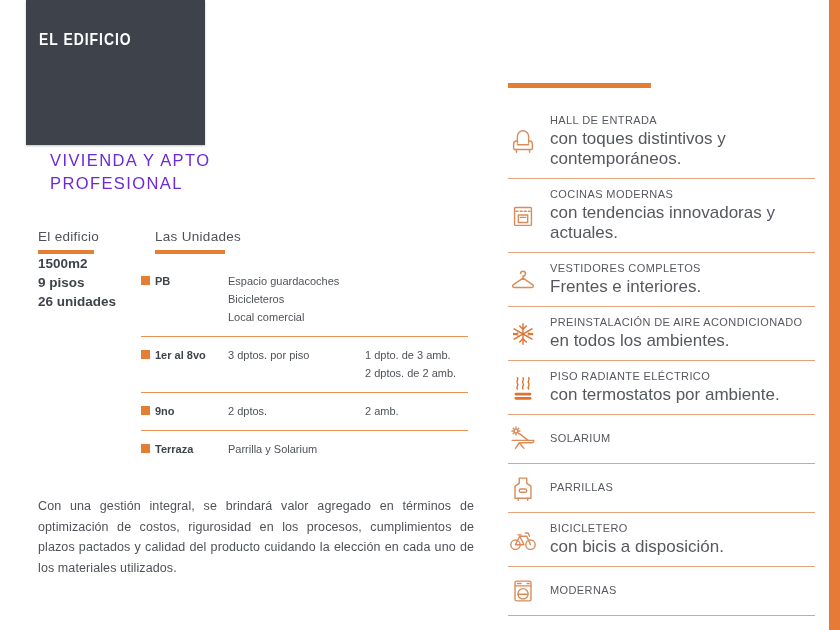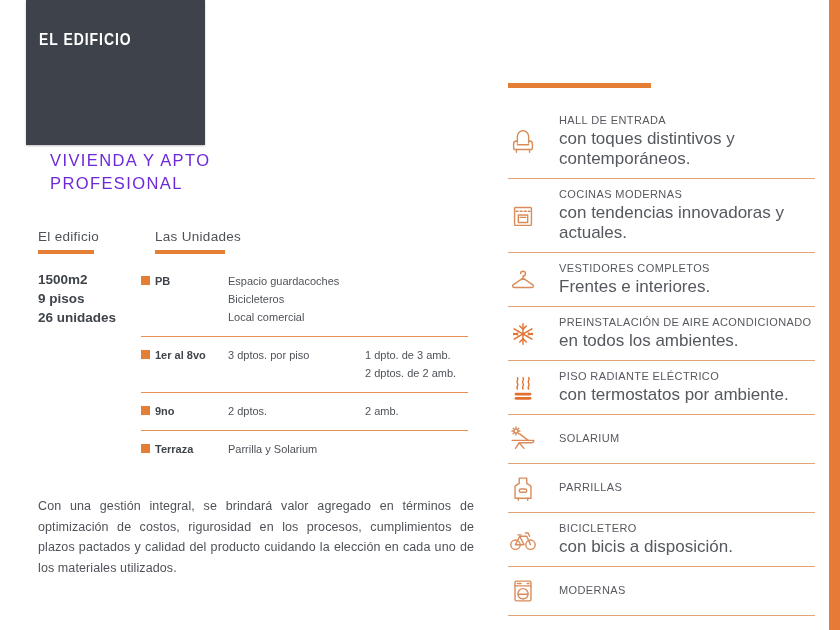--- a/index.html
+++ b/index.html
@@ -25,21 +25,21 @@
     position:absolute; left:50px; top:149px; width:210px;
     font-size:16.5px; line-height:23px; letter-spacing:1.4px; font-weight:400; color:#6d28d9;
   }
 
   .section-label { font-size:13.5px; letter-spacing:.3px; color:#4E5258; }
   .accent-bar { height:4px; background:#E57E35; margin-top:6px; }
 
   
   .building { position:absolute; left:38px; top:229px; width:110px; }
   .building .accent-bar { width:56px; }
-  .stats { margin-top:16px; font-weight:700; font-size:13.5px; line-height:19px; color:#3F444B; }
+  .stats { margin-top:0; font-weight:700; font-size:13.5px; line-height:19px; color:#3F444B; }
 
   
   .units { position:absolute; left:141px; top:229px; width:327px; }
   .units .section-label { margin-left:14px; }
   .units .accent-bar { width:70px; margin-left:14px; }
   .utable { margin-top:9px; }
   .urow {
     display:grid; grid-template-columns:87px 137px 1fr;
     padding:9px 0 10px; border-bottom:1px solid rgba(229,126,53,.85);
     font-size:11px; line-height:18px; color:#4E5258;
@@ -52,21 +52,21 @@
   .description {
     position:absolute; left:38px; top:496px; width:436px;
     font-size:12.5px; line-height:20.5px; text-align:justify; color:#4E5258; letter-spacing:.1px;
   }
 
   
   .amenities { position:absolute; left:508px; top:78px; width:307px; }
   .amenities .accent-bar { width:143px; height:5px; margin-top:5px; }
   .alist { margin-top:17px; }
   .amenity {
-    display:flex; align-items:center; gap:21px;
+    display:flex; align-items:center; gap:12px;
     padding:9px 0; min-height:44px; border-bottom:1px solid #E2A478;
   }
   .icon { width:30px; flex:none; display:flex; justify-content:center; color:#D98C5A; }
   .icon.vivid { color:#E2702E; }
   .icon svg { stroke:currentColor; fill:none; stroke-width:1.5; stroke-linecap:round; stroke-linejoin:round; }
   .atext { flex:1; min-width:0; }
   .atitle { font-size:11px; letter-spacing:.4px; color:#55585E; white-space:nowrap; }
   .asub { font-size:17px; color:#55585E; margin-top:3px; }
 </style>
 </head>

